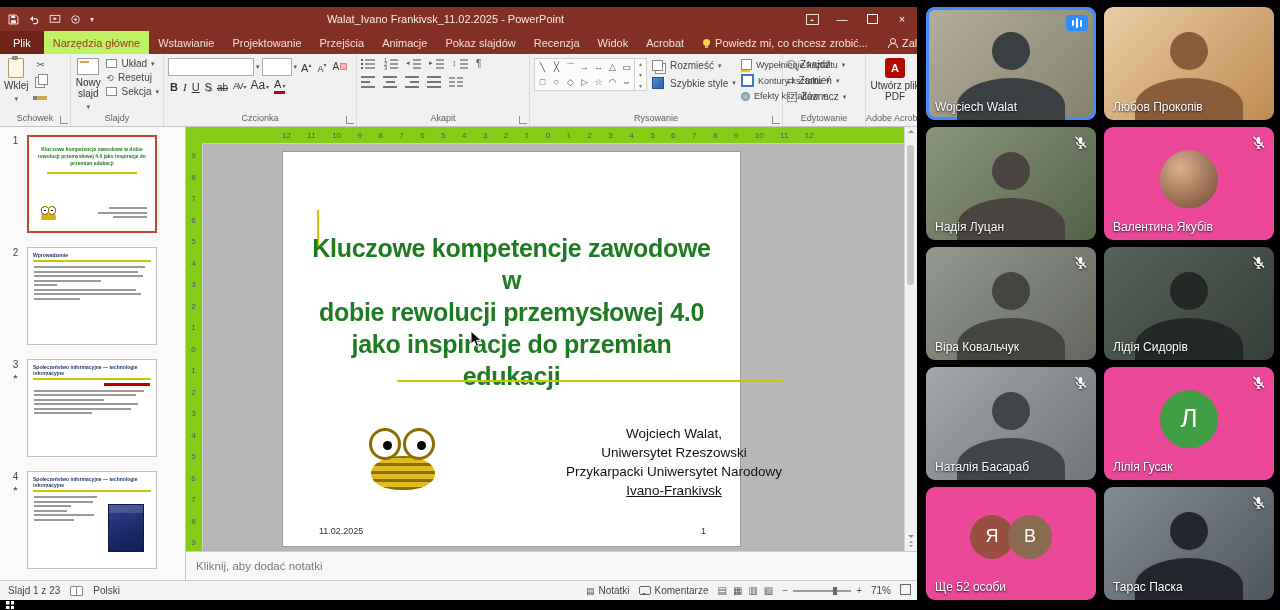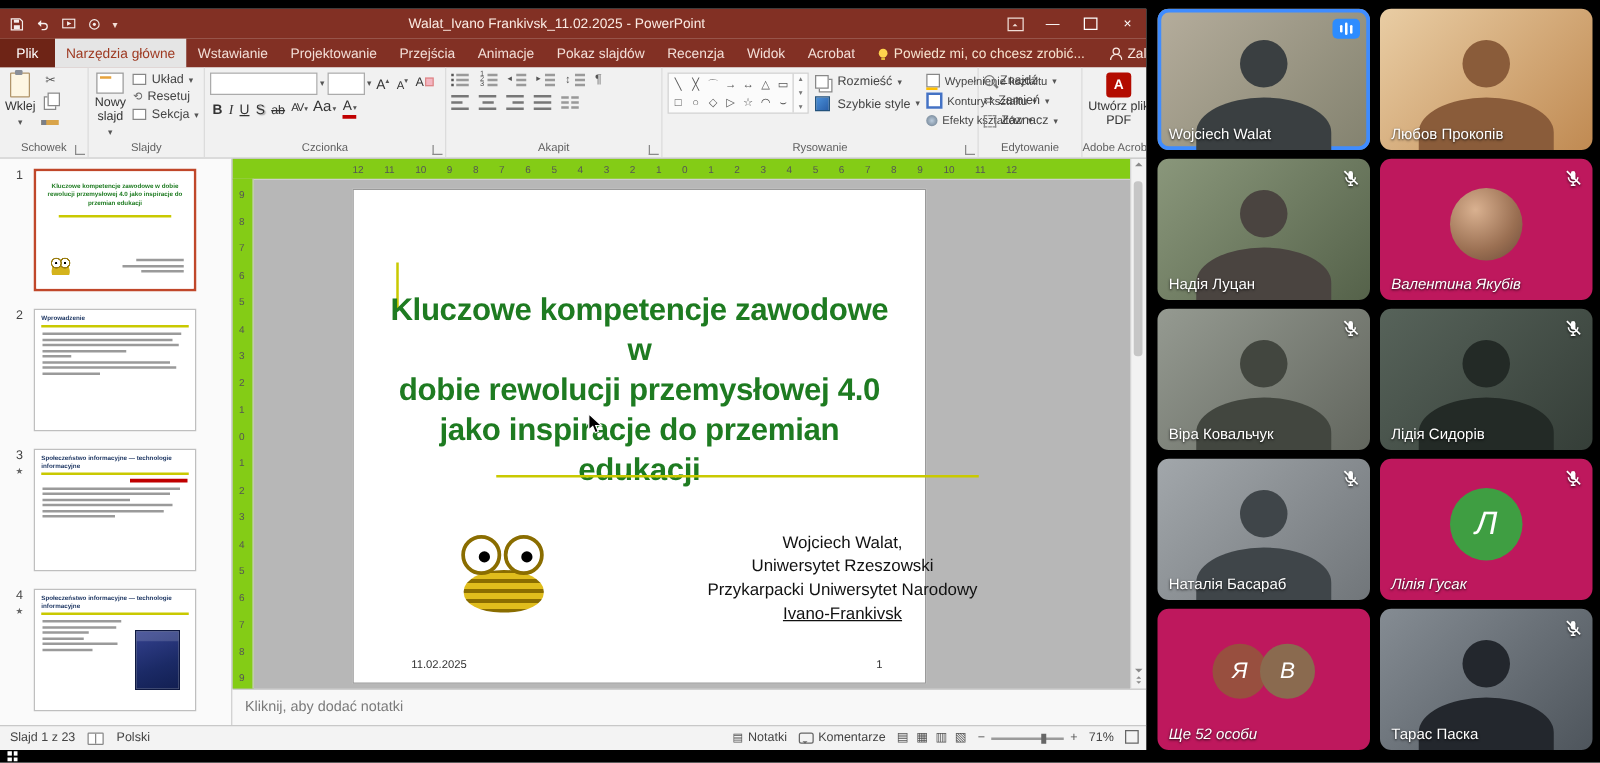--- a/index.html
+++ b/index.html
@@ -21,21 +21,21 @@
   .winbtns{display:flex;align-items:center;height:100%;}
   .wbtn{width:30px;height:100%;display:flex;align-items:center;justify-content:center;color:#fff;font-size:11px;}
   .ic-ribopt{width:11px;height:9px;border:1px solid #f0ddd6;position:relative;}
   .ic-ribopt::after{content:'';position:absolute;left:3px;top:2px;border:2px solid transparent;border-bottom-color:#f0ddd6;}
   .ic-max{width:9px;height:8px;border:1px solid #fff;}
 
   
   .tabbar{height:23px;background:var(--red);display:flex;align-items:stretch;color:#f3ded7;font-size:11px;flex:0 0 auto;}
   .tab{padding:0 9px;display:flex;align-items:center;white-space:nowrap;}
   .tab.file{background:var(--red-dark);color:#fff;padding:0 13px;}
-  .tab.active{background:#e5e5e5;color:#9e3a22;}
+  .tab.active{background:#bef264;color:#9e3a22;}
   .tellme{display:flex;align-items:center;gap:5px;padding:0 10px;color:#f7e3cf;white-space:nowrap;}
   .bulb{width:7px;height:7px;border-radius:50%;background:#ffd34d;position:relative;}
   .bulb::after{content:'';position:absolute;left:2px;top:7px;width:3px;height:2px;background:#e5b83a;}
   .tab-right{margin-left:auto;display:flex;align-items:stretch;}
   .signin,.share{display:flex;align-items:center;gap:5px;padding:0 10px;white-space:nowrap;color:#fbeae3;}
   .person{width:9px;height:9px;position:relative;}
   .person::before{content:'';position:absolute;left:2.5px;top:0;width:4px;height:4px;border:1px solid #fbeae3;border-radius:50%;}
   .person::after{content:'';position:absolute;left:0;top:5px;width:8px;height:4px;border:1px solid #fbeae3;border-bottom:none;border-radius:5px 5px 0 0;}
 
   
@@ -180,21 +180,21 @@
                font-size:25px;line-height:32px;color:var(--slide-title-color);letter-spacing:-0.3px;}
   .h-accent{position:absolute;left:114px;top:228px;width:386px;height:2px;background:var(--accent-olive);}
   .owl{position:absolute;left:80px;top:276px;width:84px;height:62px;}
   .owl .obody{position:absolute;left:8px;bottom:0;width:64px;height:34px;border-radius:50% 50% 46% 46%;
        background:repeating-linear-gradient(0deg,#8a6d00 0 3px,#e0bd1c 3px 8px);}
   .owl .eye{position:absolute;top:0;width:32px;height:32px;border-radius:50%;background:#fff;border:3px solid #8a6d00;box-sizing:border-box;}
   .owl .eye.l{left:6px;} .owl .eye.r{left:40px;}
   .owl .pupil{position:absolute;right:6px;top:10px;width:9px;height:9px;border-radius:50%;background:#000;}
   .authors{position:absolute;left:266px;width:250px;top:272px;text-align:center;font-size:13.5px;line-height:19px;color:#111;}
   .authors .underlined{text-decoration:underline;}
-  .slide-date{position:absolute;left:46px;top:374px;font-size:9px;color:#333;}
+  .slide-date{position:absolute;left:36px;top:374px;font-size:9px;color:#333;}
   .slide-num{position:absolute;right:34px;top:374px;font-size:9px;color:#333;}
   .cursor{position:absolute;left:284px;top:203px;z-index:3;}
 
   
   .vscroll{position:absolute;right:0;top:0;bottom:0;width:12px;background:#f2f2f2;border-left:1px solid #d4d4d4;z-index:4;}
   .sb-thumb{position:absolute;top:18px;left:2px;width:7px;height:140px;background:#c6c6c6;border-radius:3px;}
   .tri{width:0;height:0;border:3.5px solid transparent;margin:3px auto;}
   .tri.up{border-bottom-color:#8a8a8a;border-top:none;}
   .tri.dn{border-top-color:#8a8a8a;border-bottom:none;}
   .sb-bot{position:absolute;bottom:2px;left:0;right:0;}
@@ -222,21 +222,21 @@
   
   .taskbar{position:absolute;left:0;bottom:0;width:1280px;height:10px;background:#000;}
   .startbtn{position:absolute;left:6px;bottom:1px;width:8px;height:8px;background:
      linear-gradient(#fff 0 0) 0 0/3.5px 3.5px no-repeat,linear-gradient(#fff 0 0) 4.5px 0/3.5px 3.5px no-repeat,
      linear-gradient(#fff 0 0) 0 4.5px/3.5px 3.5px no-repeat,linear-gradient(#fff 0 0) 4.5px 4.5px/3.5px 3.5px no-repeat;}
 
   
   .sidebar{position:absolute;left:926px;top:7px;width:348px;height:596px;
            display:grid;grid-template-columns:170px 170px;grid-auto-rows:113px;gap:7px 8px;}
   .tile{position:relative;border-radius:9px;overflow:hidden;background:#222;}
-  .tile.dark{background:#be185d;font-style:italic;}
+  .tile.dark{background:#ec4899;}
   .tile.speaking{box-shadow:inset 0 0 0 3px #3f8cff;}
   .figure{position:absolute;inset:0;}
   .figure::before{content:'';position:absolute;left:50%;top:22%;width:38px;height:38px;border-radius:50%;
                   transform:translateX(-50%);background:var(--sil,#333);}
   .figure::after{content:'';position:absolute;left:50%;bottom:-14px;width:108px;height:56px;
                  border-radius:50% 50% 0 0;transform:translateX(-50%);background:var(--sil,#333);}
   .tile-name{position:absolute;left:9px;bottom:6px;font-size:12px;color:#fff;
              text-shadow:0 1px 2px rgba(0,0,0,.9);white-space:nowrap;z-index:3;}
   .mic-pos{position:absolute;top:8px;right:8px;z-index:3;filter:drop-shadow(0 1px 1px rgba(0,0,0,.7));}
   .speak-badge{position:absolute;top:8px;right:8px;width:22px;height:16px;background:#2d8cff;border-radius:4px;

